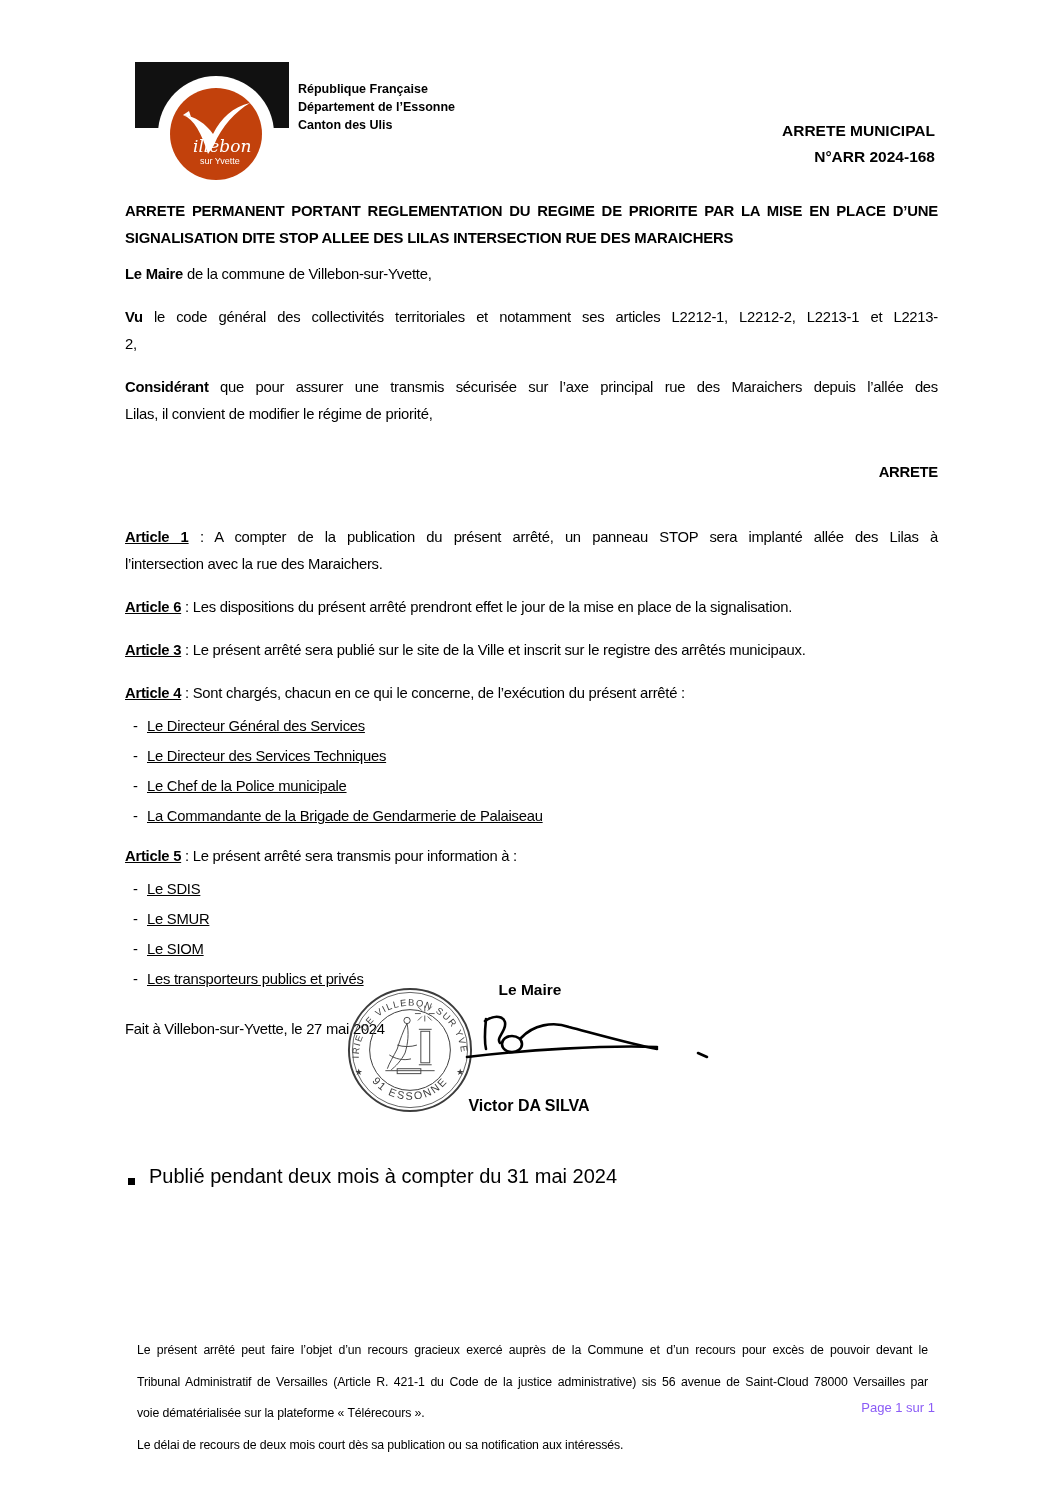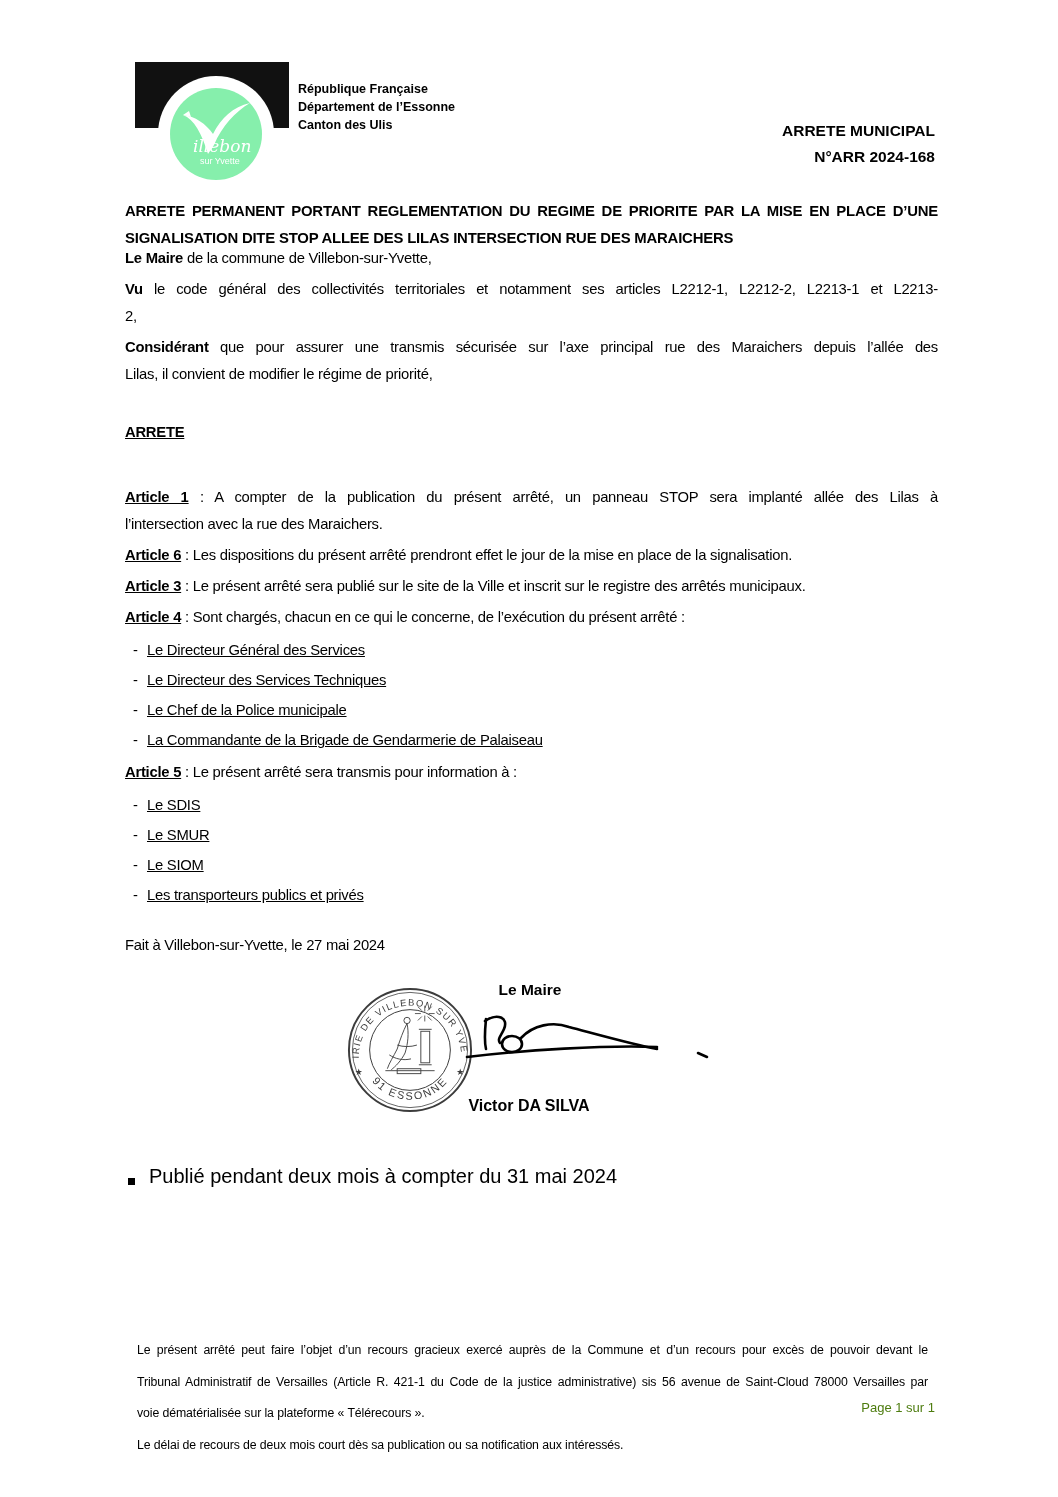--- a/index.html
+++ b/index.html
@@ -3,47 +3,47 @@
 <meta charset="utf-8">
 <style>
   html,body{margin:0;padding:0;background:#fff;}
   .page{
     position:relative;width:1058px;height:1497px;background:#ffffff;
     font-family:"Liberation Sans",sans-serif;color:#000;overflow:hidden;
   }
   
   .logo-rect{position:absolute;left:135px;top:62px;width:154px;height:66px;background:#111;}
   .logo-arch{position:absolute;left:158px;top:76px;width:116px;height:116px;border-radius:50%;background:#fff;}
-  .logo-circle{position:absolute;left:170px;top:88px;width:92px;height:92px;border-radius:50%;background:#86efac;overflow:hidden;}
+  .logo-circle{position:absolute;left:170px;top:88px;width:92px;height:92px;border-radius:50%;background:#c2410c;overflow:hidden;}
   .region-block{position:absolute;left:298px;top:80px;font-size:12.5px;font-weight:bold;line-height:18px;}
   .doc-id{position:absolute;right:123px;top:118px;text-align:right;font-weight:bold;font-size:15.5px;line-height:26px;}
   
   .title-block{position:absolute;left:125px;top:198px;width:813px;font-weight:bold;font-size:14.9px;line-height:27px;letter-spacing:-0.2px;}
   .flow{position:absolute;left:125px;top:245px;width:813px;font-size:14.8px;line-height:27px;letter-spacing:-0.25px;}
-  .flow p{margin:0 0 4px 0;}
+  .flow p{margin:16px 0 4px 0;}
   .jline{white-space:nowrap;text-align:justify;text-align-last:justify;}
   b.lead{font-weight:bold;}
   .art-label{font-weight:bold;text-decoration:underline;}
-  .arrete-heading{text-align:left;font-weight:bold;margin:31px 0 38px 0 !important;text-decoration:underline;}
+  .arrete-heading{text-align:right;font-weight:bold;margin:31px 0 38px 0 !important;}
   ul.dash-list{list-style:none;margin:6px 0 4px 0;padding:0;line-height:22px;}
   ul.dash-list li{margin:8px;text-decoration:underline;}
   ul.dash-list .dash{display:inline-block;width:14px;}
   .fait{margin-top:26px !important;}
   
   .maire-title{position:absolute;left:440px;top:976px;width:180px;text-align:center;font-weight:bold;font-size:15.5px;line-height:27px;}
   .stamp{position:absolute;left:346px;top:986px;width:128px;height:128px;}
   .signature{position:absolute;left:455px;top:1003px;width:260px;height:65px;}
   .signer-name{position:absolute;left:409px;top:1092px;width:240px;text-align:center;font-weight:bold;font-size:16px;line-height:27px;}
   
   .pub-note{position:absolute;left:128px;top:1163px;display:flex;align-items:center;font-size:20px;line-height:27px;}
   .sq-bullet{width:7px;height:7px;background:#000;margin:10px 14px 0 0;flex:0 0 auto;}
   
   .footer{position:absolute;left:125px;top:1329px;width:815px;font-size:12.3px;line-height:19.5px;letter-spacing:-0.1px;}
   .footer p{margin:12px;}
-  .page-num{position:absolute;right:123px;top:1400px;font-size:13px;color:#4d7c0f;}
+  .page-num{position:absolute;right:123px;top:1400px;font-size:13px;color:#8b5cf6;}
 </style>
 </head>
 <body>
 
 <div class="page">
 
   <div class="logo-rect"></div>
   <div class="logo-arch"></div>
   <div class="logo-circle">
     <svg width="92" height="92" viewBox="0 0 92 92">

